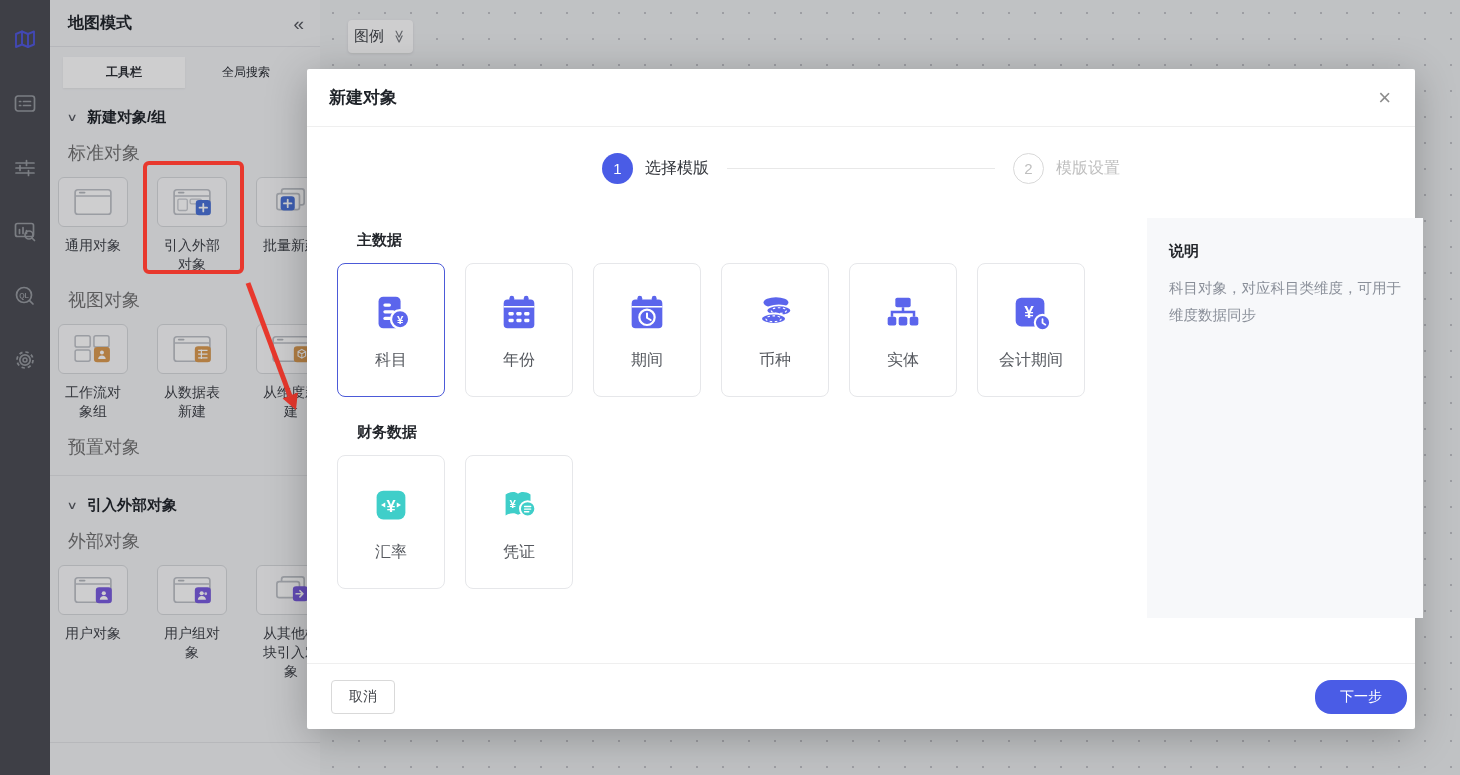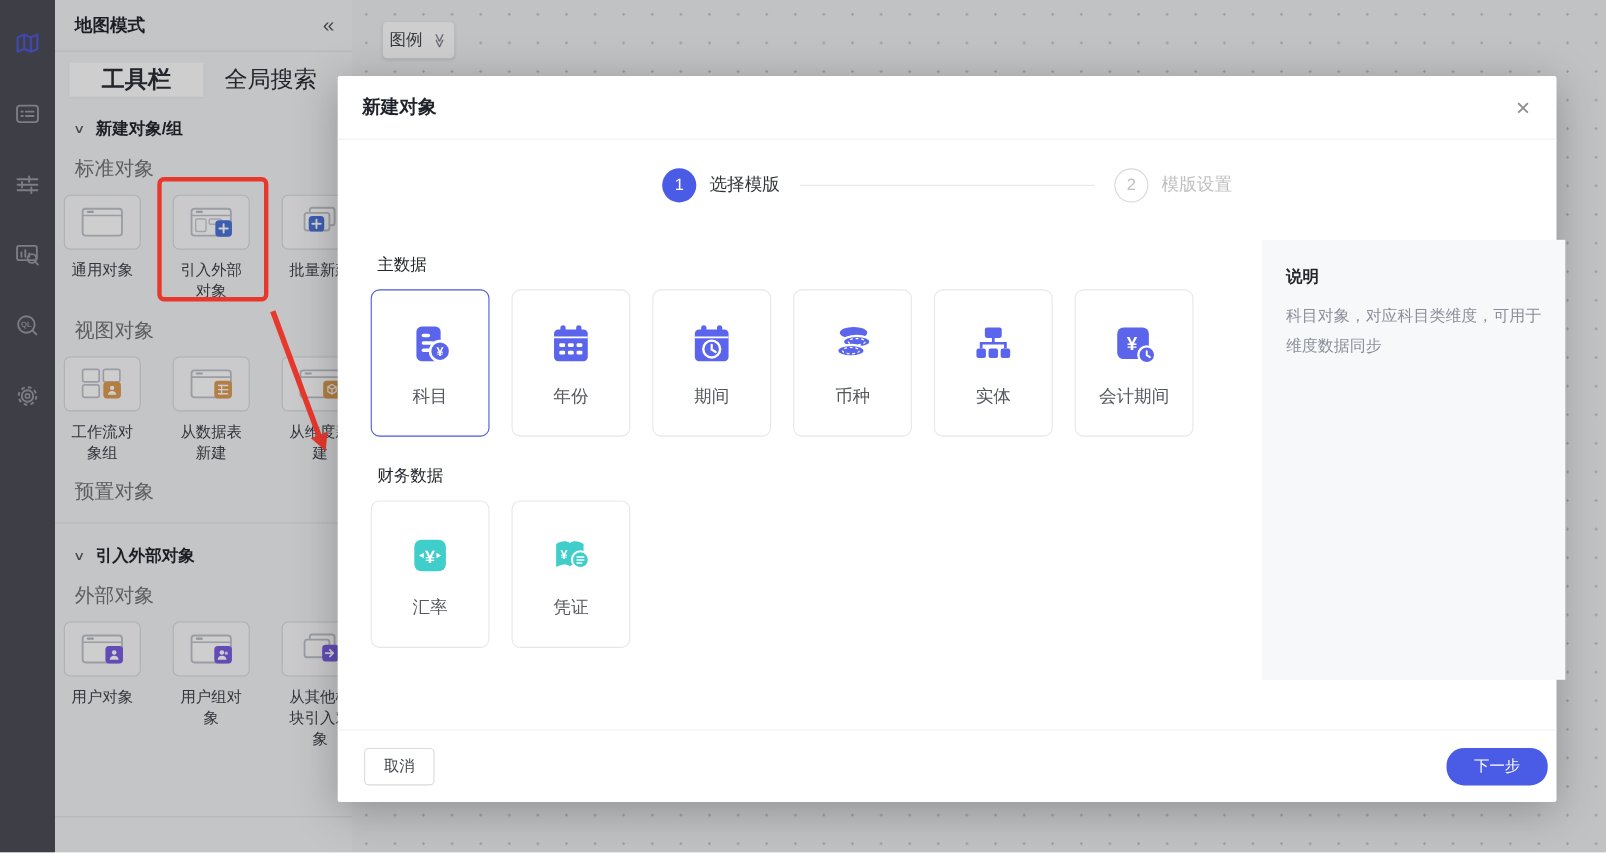--- a/index.html
+++ b/index.html
@@ -11,21 +11,21 @@
           display:flex; flex-direction:column; align-items:center; padding-top:27px; gap:38px; z-index:1; }
   .rail-item { width:26px; height:26px; display:flex; align-items:center; justify-content:center; cursor:pointer; }
 
   
   .panel { position:absolute; left:50px; top:0; width:270px; height:775px; background:#f3f4f6; z-index:1; }
   .panel-header { height:47px; display:flex; align-items:center; justify-content:space-between;
                   padding:0 16px 0 18px; border-bottom:1px solid #e2e3e6; }
   .panel-title { font-size:16px; font-weight:bold; color:#1f2329; }
   .collapse-icon { font-size:19px; color:#55585e; cursor:pointer; line-height:1; }
   .tabs { margin:10px 13px 0; display:flex; height:31px; }
-  .tab { flex:1; text-align:center; line-height:31px; font-size:21px; color:#2a2d33; cursor:pointer; }
+  .tab { flex:1; text-align:center; line-height:31px; font-size:12px; color:#2a2d33; cursor:pointer; }
   .tab.active { background:#ffffff; font-weight:bold; box-shadow:0 1px 2px rgba(0,0,0,.06); }
   .section-head { display:flex; align-items:center; gap:11px; padding:20px 18px 0; cursor:pointer; }
   .section-chevron { font-size:11px; color:#55585e; transform:scaleX(1.4); }
   .section-title { font-size:15px; font-weight:bold; color:#1f2329; }
   .group-label { padding:14px 18px 0; font-size:18px; color:#737373; }
   .tile-row { display:flex; padding:12px 0 0 8px;gap:29px; }
   .tile-col { width:90px; display:flex; flex-direction:column; align-items:center; cursor:pointer; }
   .tile { width:70px; height:50px; background:#fbfbfc; border:1px solid #d8dadd; border-radius:6px;
           display:flex; align-items:center; justify-content:center; }
   .tile-label { margin-top:9px; font-size:14px; line-height:19px; color:#3f4248; text-align:center; max-width:64px; }
@@ -56,21 +56,21 @@
   .steps { position:absolute; top:84px; left:0; right:0; display:flex; align-items:center; justify-content:center; }
   .step-circle { width:31px; height:31px; border-radius:50%; display:flex; align-items:center; justify-content:center;
                  font-size:15px; flex:none; }
   .step-circle.active { background:#4a5ce6; color:#fff; }
   .step-circle.inactive { border:1px solid #d9d9d9; color:#bfbfbf; background:#fff; }
   .step-label { margin-left:12px; font-size:16px; }
   .step-label.on { color:#33363c; }
   .step-label.off { color:#bfbfbf; }
   .step-connector { width:268px; height:1px; background:#e8e8e8; margin:0 18px; }
   .modal-body { position:absolute; top:140px; left:30px; right:0; bottom:76px; }
-  .group-title { font-size:15px; font-weight:normal; color:#23262b; margin-left:6px; }
+  .group-title { font-size:15px; font-weight:bold; color:#23262b; margin-left:20px; }
   .group-title.first { margin-top:22px; }
   .group-title.second { margin-top:26px; }
   .card-row { display:flex; gap:20px; margin-top:13px; }
   .card { width:108px; height:134px; border:1px solid #e6e7ea; border-radius:8px; background:#fff;
           display:flex; flex-direction:column; align-items:center; cursor:pointer; }
   .card.selected { border:1px solid #4c5ad8; }
   .card svg { margin-top:26px; }
   .card-label { margin-top:14px; font-size:16px; color:#55585e; }
   .info-panel { position:absolute; left:810px; top:9px; width:276px; height:400px; background:#f7f8fa; padding:24px 22px; }
   .info-title { font-size:15px; font-weight:bold; color:#23262b; }

